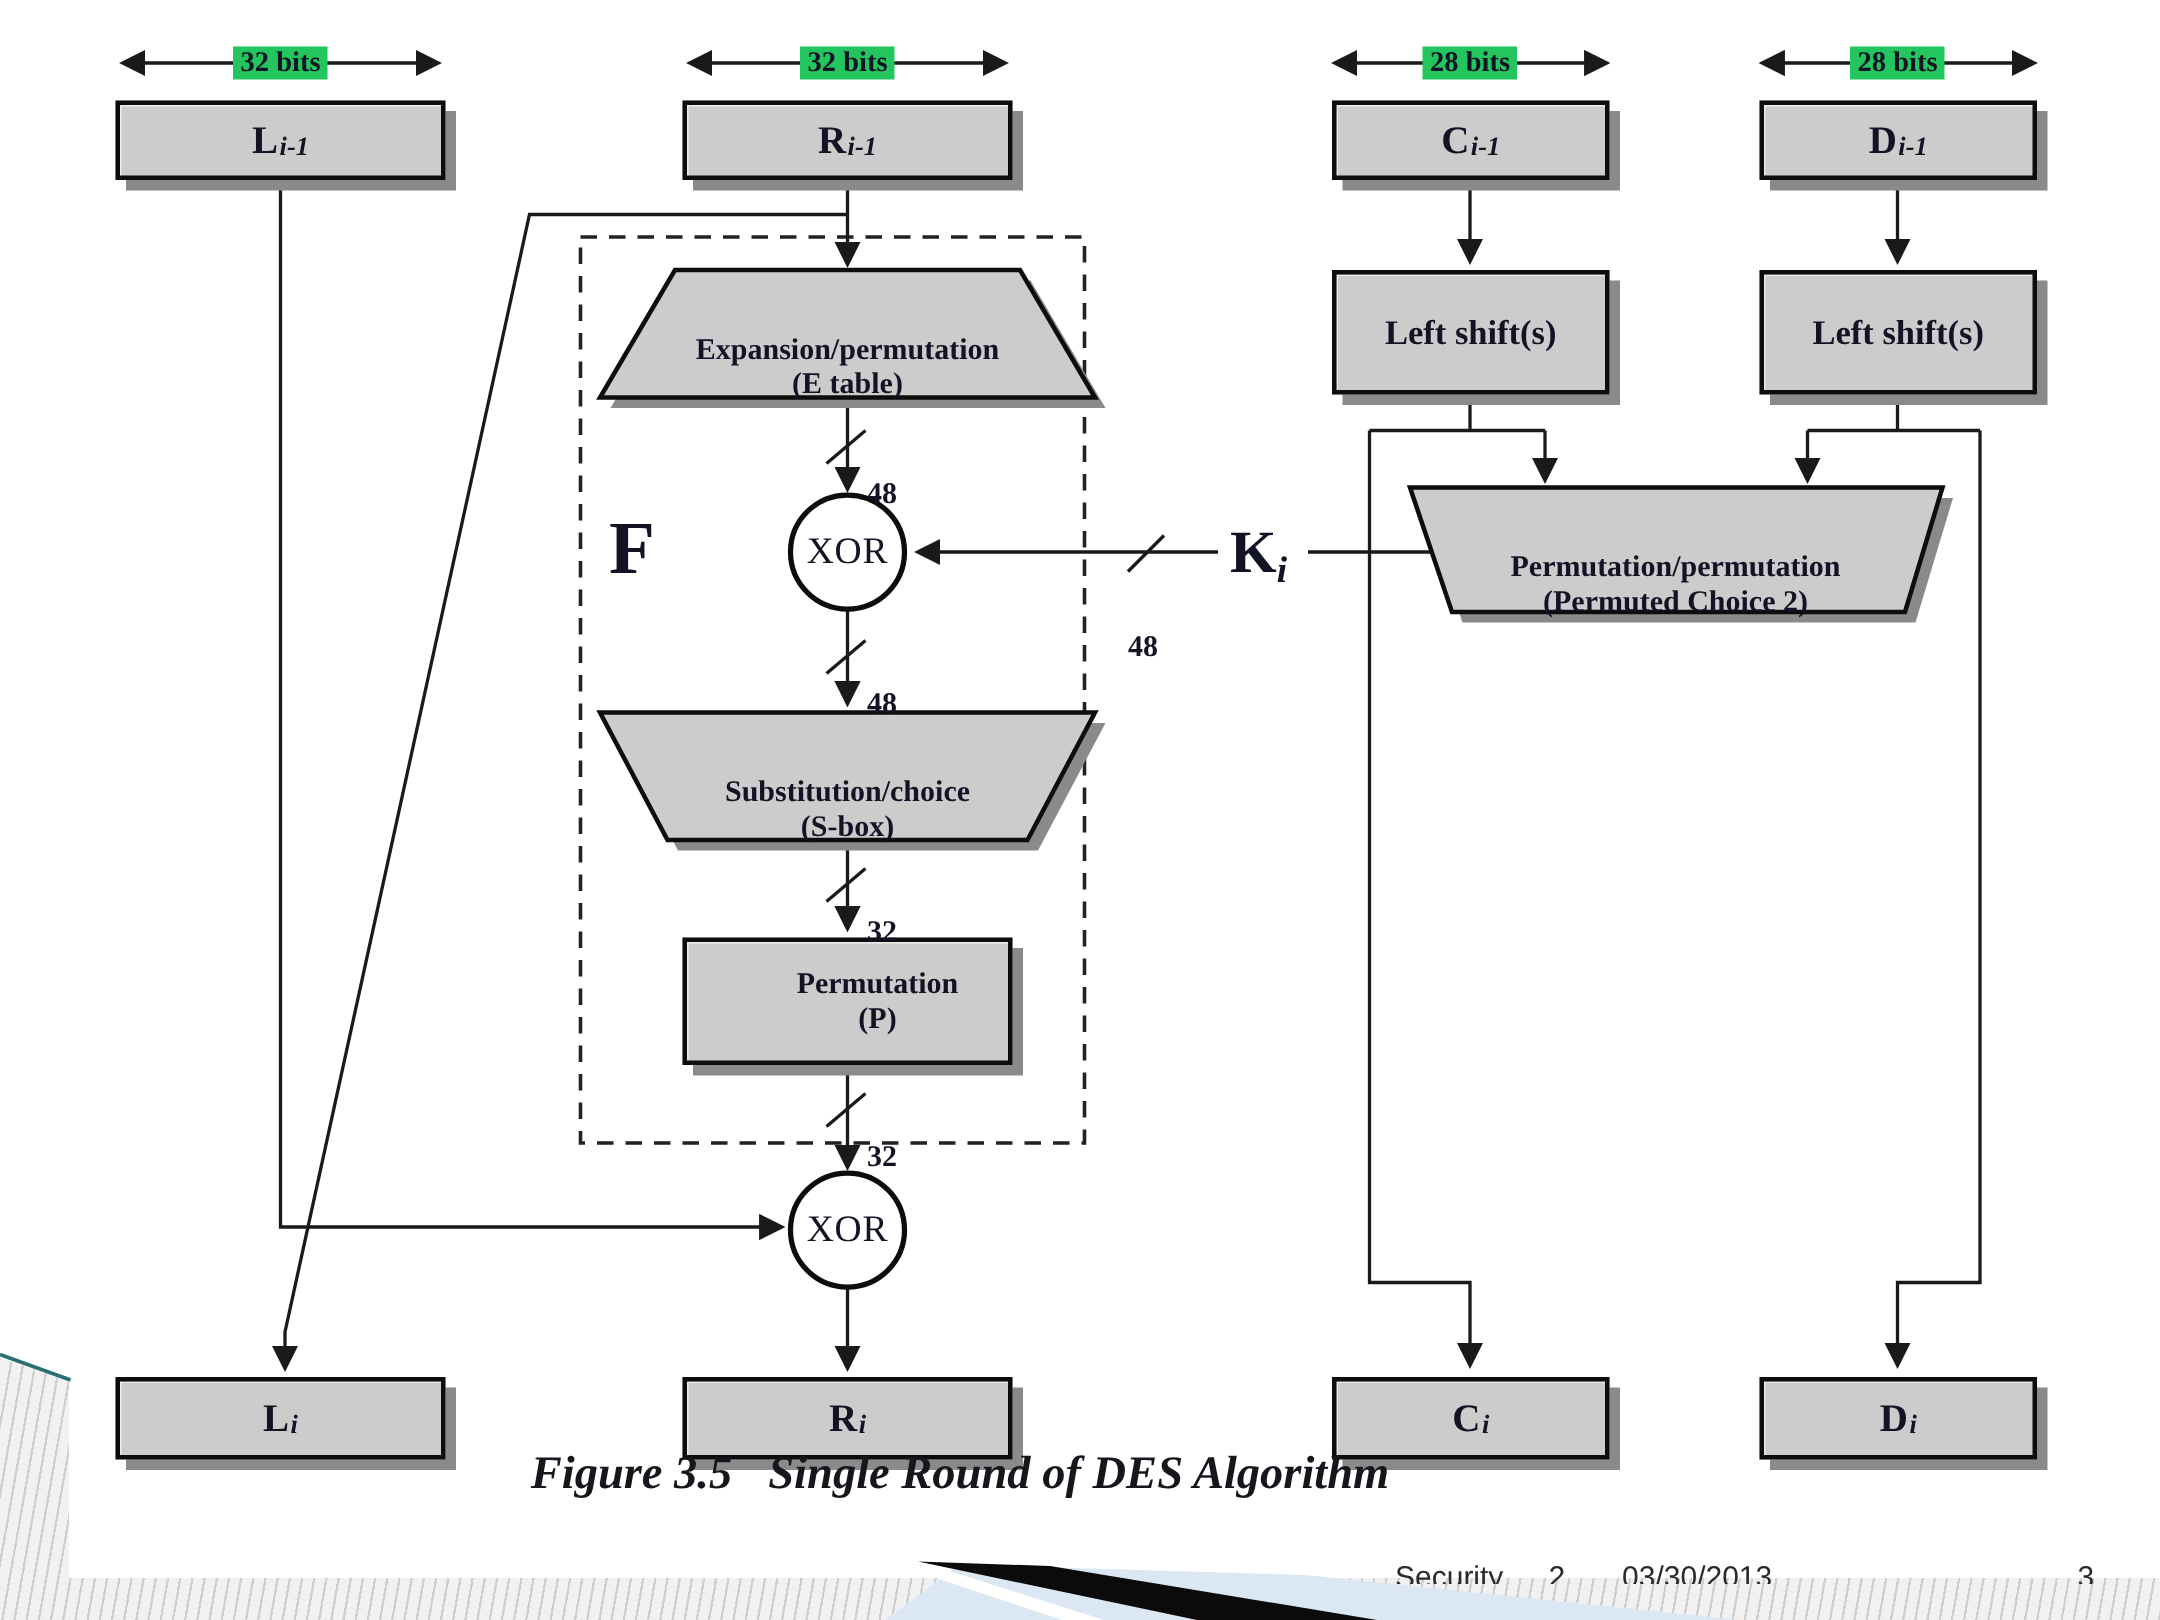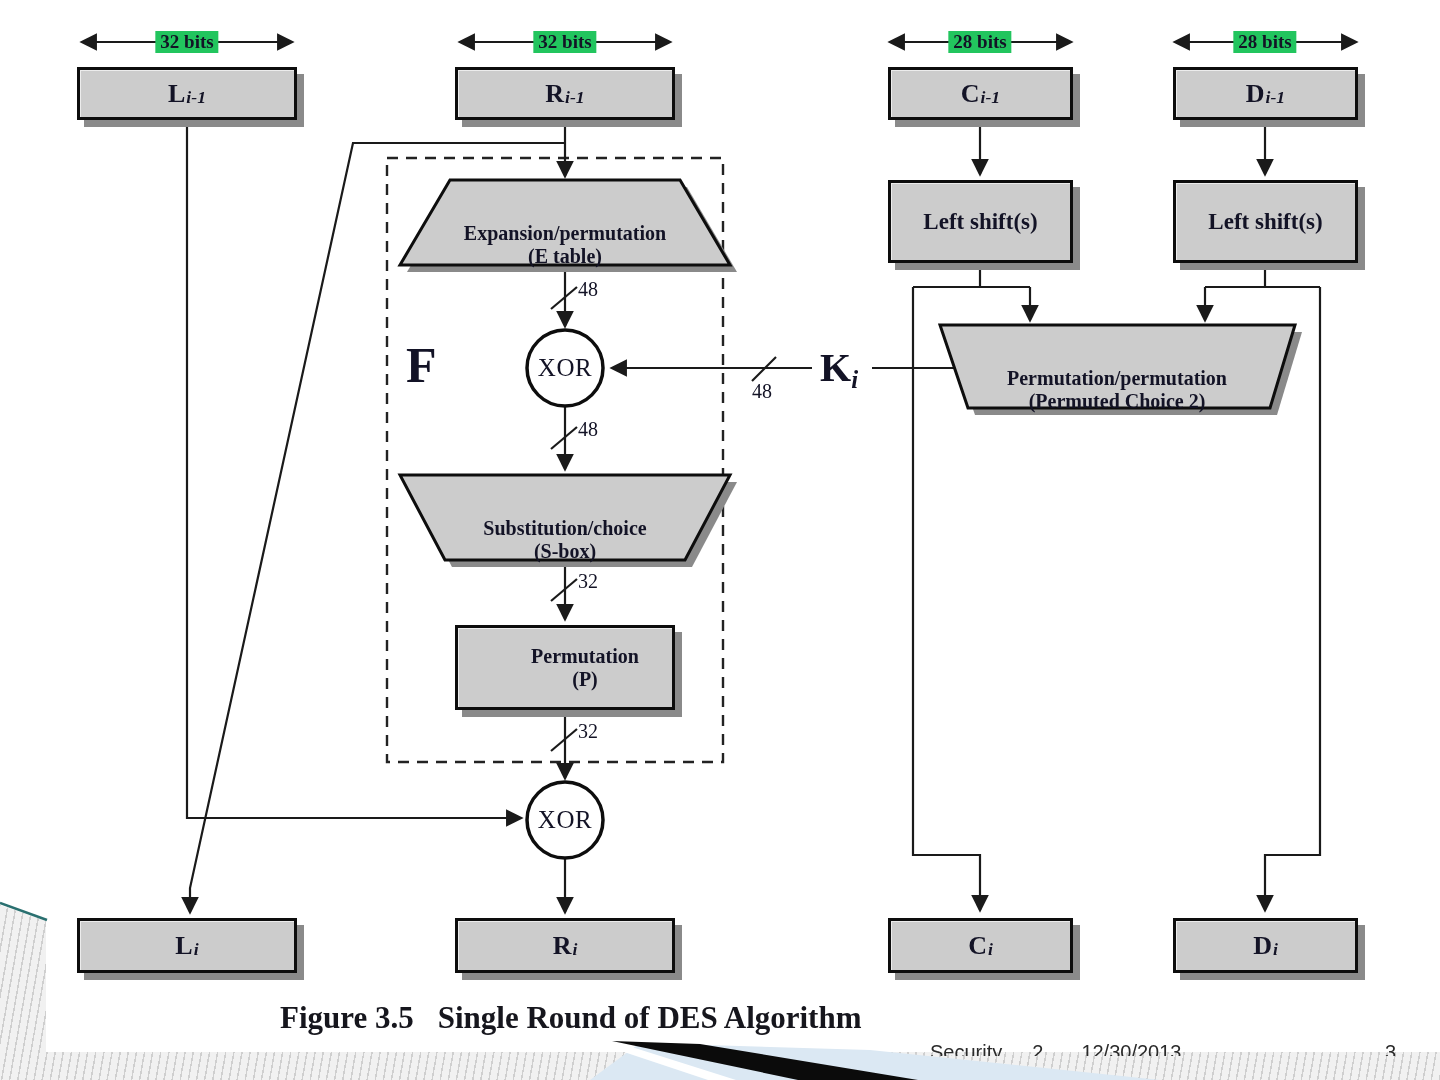--- a/index.html
+++ b/index.html
@@ -10,28 +10,28 @@
   .gbox{position:absolute;background:#cccccc;border:3px solid #0d0d0d;
         box-shadow:7px 7px 0 0 #8a8a8a, inset 1px 1px 0 0 #ececec;
         display:flex;align-items:center;justify-content:center;text-align:center;
         font-weight:bold;font-size:26px;color:#131326;box-sizing:border-box;}
   .gbox .sub{font-size:0.68em;font-style:italic;position:relative;top:0.25em;margin-left:1px;}
   .gbox .twoline{font-size:20px;line-height:23px;}
   .shape-label{position:absolute;display:flex;flex-direction:column;align-items:center;justify-content:center;
         text-align:center;font-weight:bold;font-size:20px;line-height:23px;color:#131326;margin-top:29px;}
   .bitslabel{position:absolute;top:31px;transform:translateX(-50%);background:#22c55e;
         padding:0 5px;font-weight:bold;font-size:19px;white-space:nowrap;}
-  .busnum{position:absolute;font-weight:normal;font-size:20px;}
+  .busnum{position:absolute;font-weight:bold;font-size:20px;margin-top:40px;}
   .xorlbl{position:absolute;width:80px;height:28px;display:flex;align-items:center;justify-content:center;
         font-weight:normal;font-size:25px;letter-spacing:0.5px;}
   .flbl{position:absolute;font-weight:bold;font-size:50px;}
   .kilbl{position:absolute;font-weight:bold;font-size:40px;}
   .kilbl .sub{font-size:0.62em;font-style:italic;position:relative;top:0.28em;}
-  .caption{position:absolute;left:280px;top:1000px;width:720px;
-        font-weight:bold;font-size:31px;color:#16161d;white-space:nowrap;}
+  .caption{position:absolute;left:280px;top:964px;width:720px;text-align:center;
+        font-weight:bold;font-size:31px;color:#16161d;white-space:nowrap;font-style:italic;}
   .caption .figno{margin-right:24px;}
   .hatch{position:absolute;left:0;top:900px;width:1440px;height:180px;
         background:repeating-linear-gradient(100deg,#cfcfcf 0 1.5px,#f1f1f1 1.5px 8px);
         clip-path:polygon(0 5px,46px 21px,46px 152px,1440px 152px,1440px 180px,0 180px);}
   .footer-clip{position:absolute;left:930px;top:1040px;width:300px;height:16px;overflow:hidden;
         font-family:"Liberation Sans",sans-serif;font-size:20px;line-height:24px;color:#2a2a2a;white-space:nowrap;}
   .footer-clip .sep{display:inline-block;width:30px;}
   .page-clip{position:absolute;left:1385px;top:1040px;width:40px;height:16px;overflow:hidden;
         font-family:"Liberation Sans",sans-serif;font-size:20px;line-height:24px;color:#2a2a2a;}
 </style>
@@ -199,19 +199,19 @@
   <div class="busnum" style="left:578px;top:418px;">48</div>
   <div class="busnum" style="left:752px;top:380px;">48</div>
   <div class="busnum" style="left:578px;top:570px;">32</div>
   <div class="busnum" style="left:578px;top:720px;">32</div>
 
   <div class="caption">
     <span class="figno">Figure 3.5</span><span>Single Round of DES Algorithm</span>
   </div>
 
   <div class="footer-clip">
-    <span>Security</span><span class="sep"></span><span>2</span><span class="sep" style="width:38px;"></span><span>12/30/2013</span>
+    <span>Security</span><span class="sep"></span><span>2</span><span class="sep" style="width:38px;"></span><span>03/30/2013</span>
   </div>
   <div class="page-clip">
     <span>3</span>
   </div>
 
 </div>
 
 </body></html>

